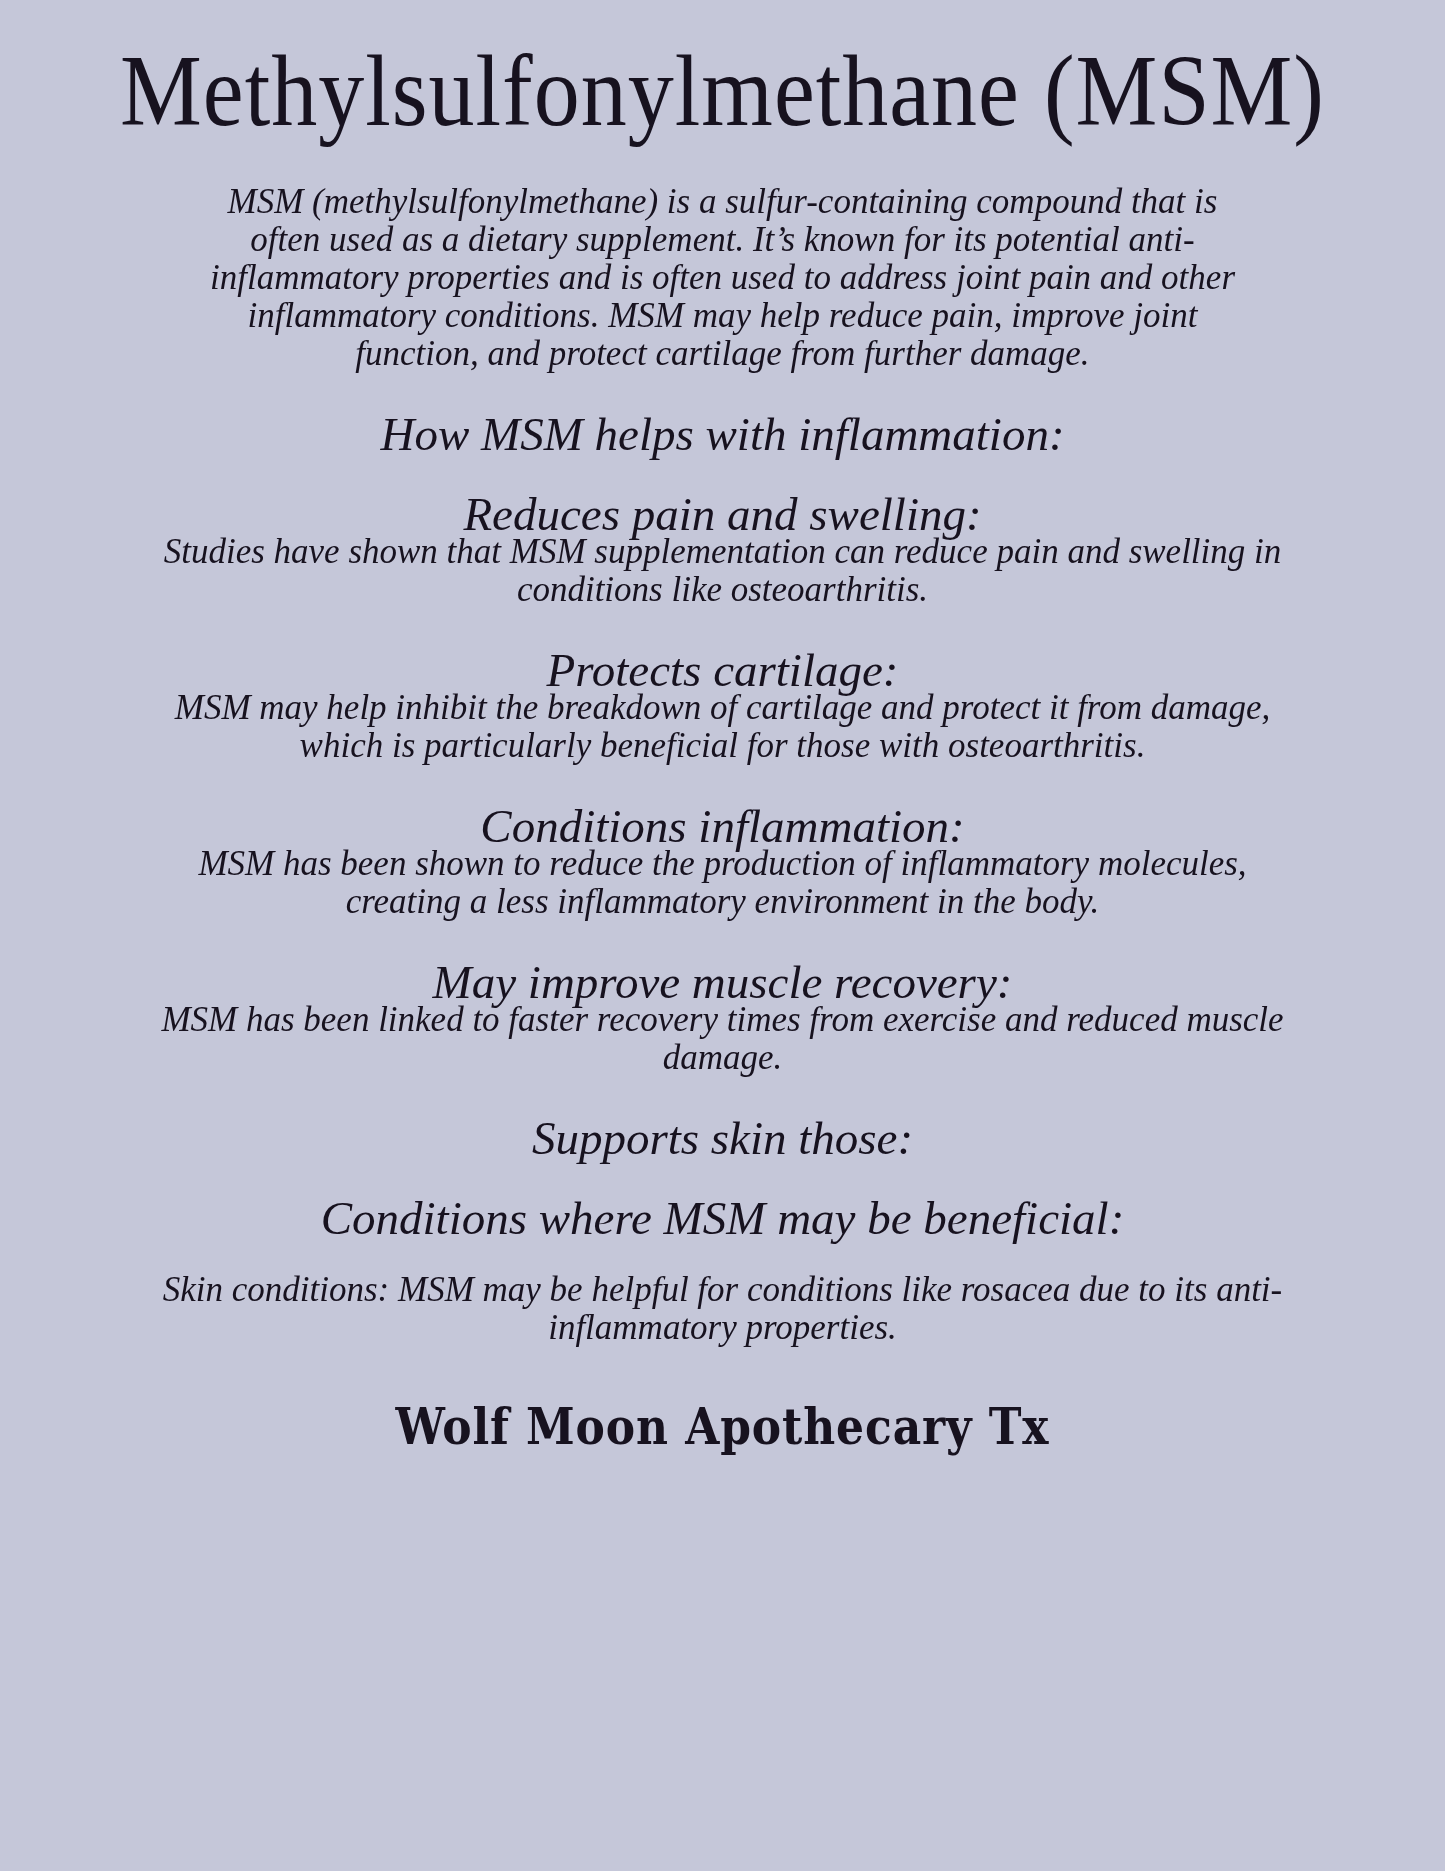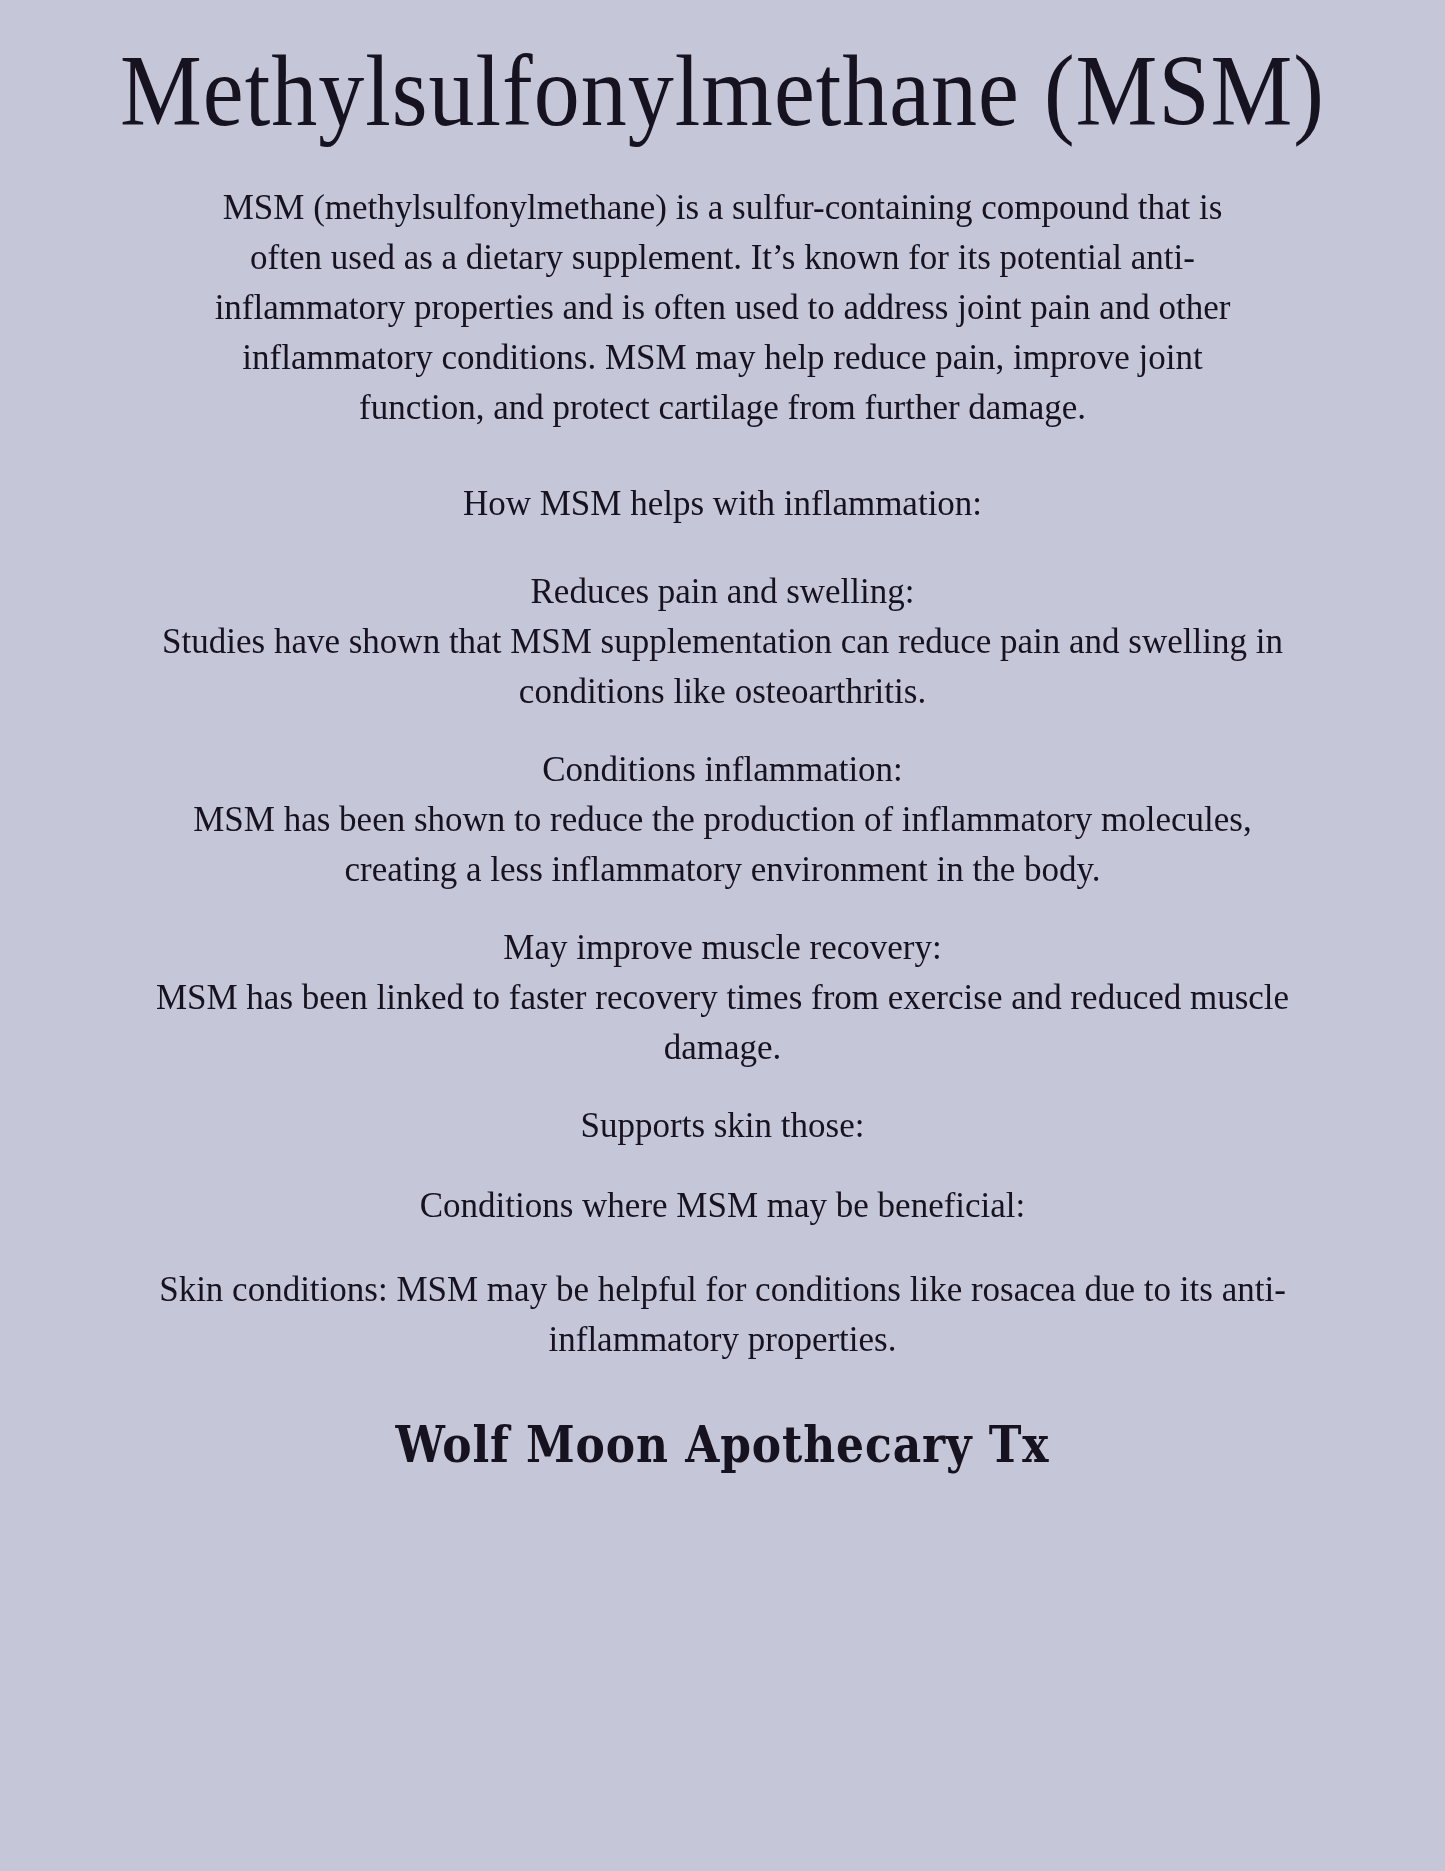--- a/index.html
+++ b/index.html
@@ -28,27 +28,29 @@
     line-height: 1.05;
     letter-spacing: 1px;
     transform: scaleY(1.10);
     transform-origin: center top;
   }
   .body-text {
     margin: 0;
     padding: 0 40px;
     font-size: 35px;
     font-weight: 400;
-    line-height: 50px;
+    line-height: 38px;
     white-space: pre-line;
     letter-spacing: 0px;
+    font-style: italic;
   }
   h2.body-text, h3.body-text {
-    font-size: 35px;
+    font-size: 47px;
     font-weight: 400;
+    margin-top: 42px;
   }
   .intro {
     margin-top: 48px;
   }
   .how-heading {
     margin-top: 46px;
   }
   .benefit {
     margin-top: 28px;
   }
@@ -86,20 +88,25 @@
 function, and protect cartilage from further damage.</p>
 
   <h2 class="body-text how-heading">How MSM helps with inflammation:</h2>
 
   <section class="benefit first">
     <h3 class="body-text">Reduces pain and swelling:</h3>
     <p class="body-text">Studies have shown that MSM supplementation can reduce pain and swelling in
 conditions like osteoarthritis.</p>
   </section>
 
+  <section class="benefit">
+    <h3 class="body-text">Protects cartilage:</h3>
+    <p class="body-text">MSM may help inhibit the breakdown of cartilage and protect it from damage,
+which is particularly beneficial for those with osteoarthritis.</p>
+  </section>
 
   <section class="benefit">
     <h3 class="body-text">Conditions inflammation:</h3>
     <p class="body-text">MSM has been shown to reduce the production of inflammatory molecules,
 creating a less inflammatory environment in the body.</p>
   </section>
 
   <section class="benefit">
     <h3 class="body-text">May improve muscle recovery:</h3>
     <p class="body-text">MSM has been linked to faster recovery times from exercise and reduced muscle

